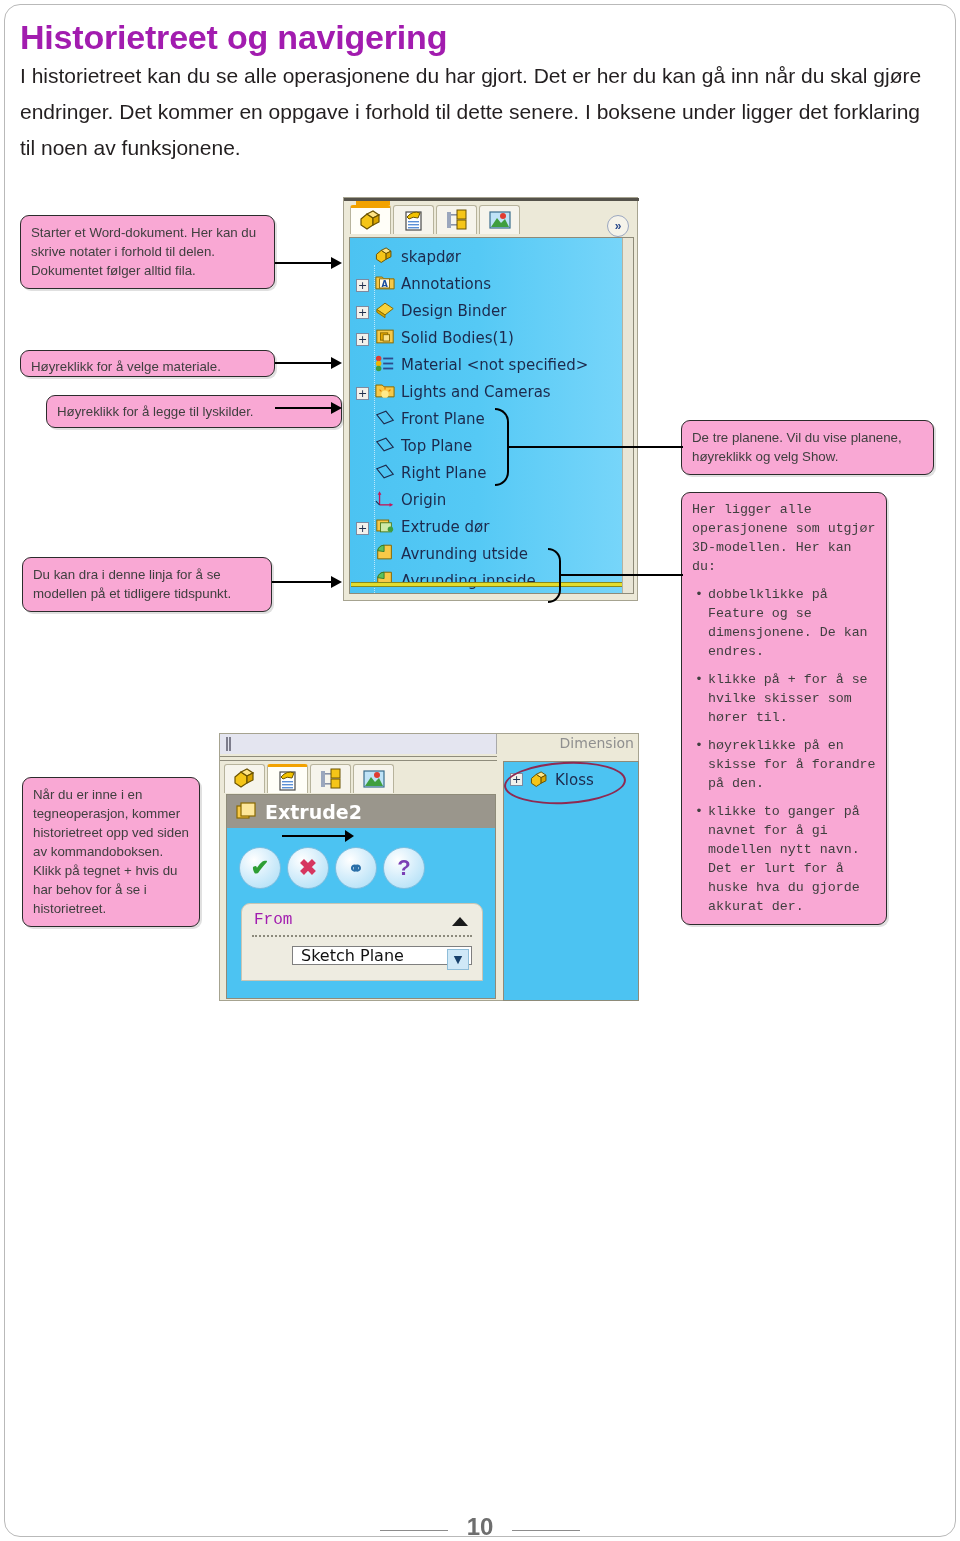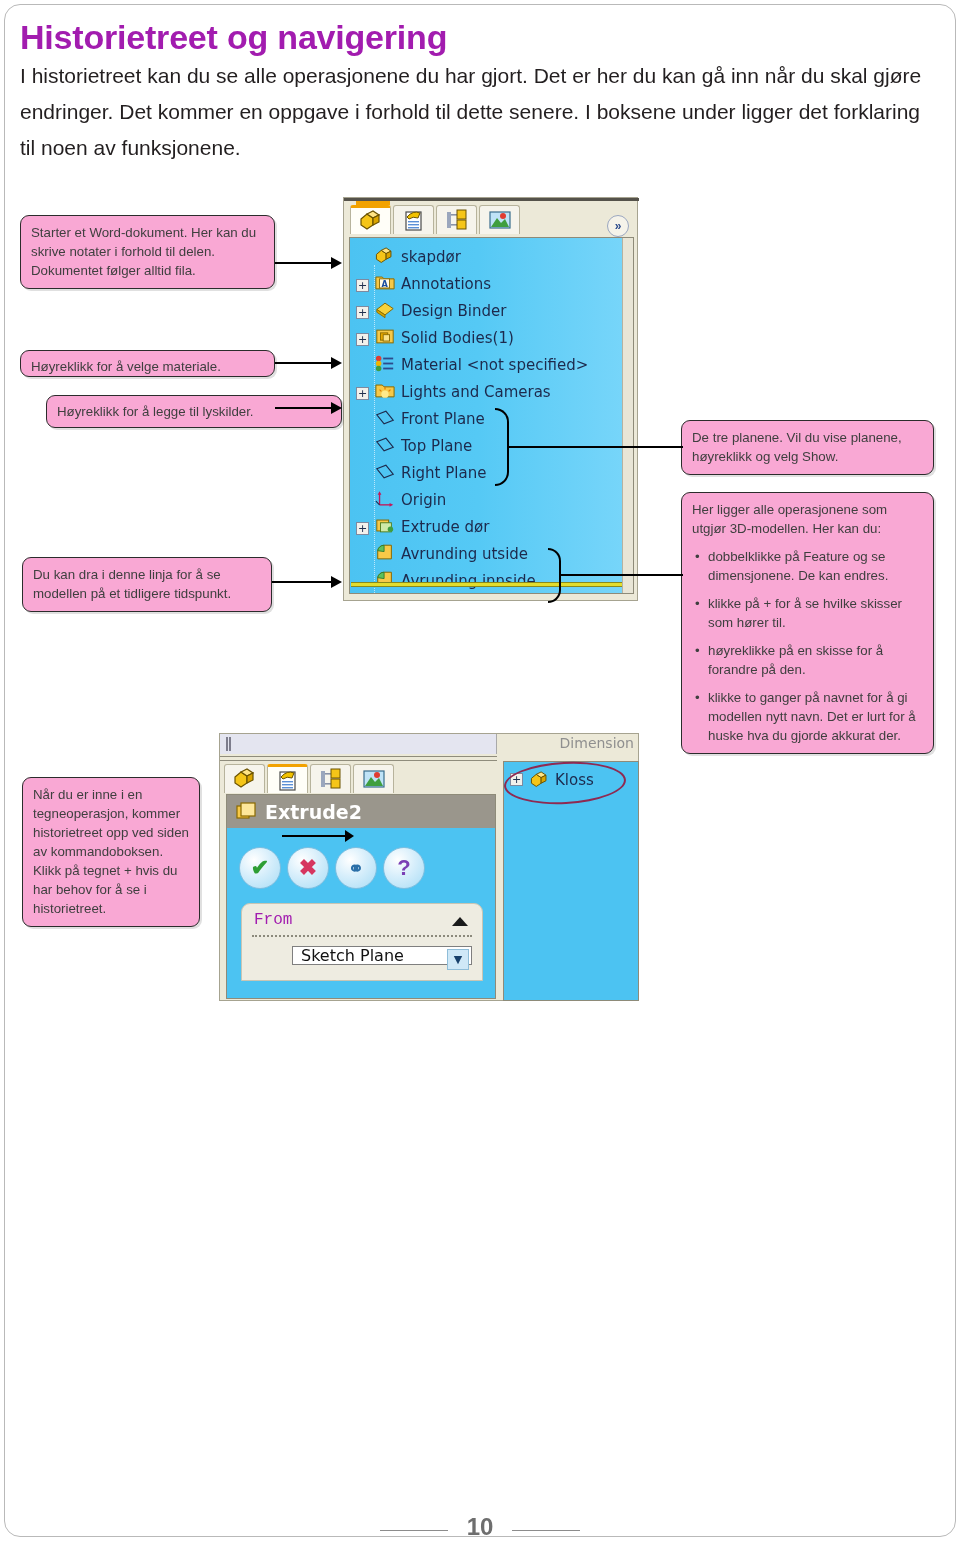--- a/index.html
+++ b/index.html
@@ -555,21 +555,21 @@
 </div>
 
 <div class="callout" style="left:22px; top:777px; width:178px;">
   <span>Når du er inne i en tegneoperasjon, kommer historietreet opp ved siden av kommandoboksen. Klikk på tegnet + hvis du har behov for å se i historietreet.</span>
 </div>
 
 <div class="callout" style="left:681px; top:420px; width:253px;">
   <span>De tre planene. Vil du vise planene, høyreklikk og velg Show.</span>
 </div>
 
-<div class="callout" style="left:681px; top:492px; width:253px;">
+<div class="callout" style="left:681px; top:492px; width:206px;font-family:Liberation Mono, monospace;">
   <span class="lead">Her ligger alle operasjonene som utgjør 3D-modellen. Her kan du:</span>
   <ul>
     <li>dobbelklikke på Feature og se dimensjonene. De kan endres.</li>
     <li>klikke på + for å se hvilke skisser som hører til.</li>
     <li>høyreklikke på en skisse for å forandre på den.</li>
     <li>klikke to ganger på navnet for å gi modellen nytt navn. Det er lurt for å huske hva du gjorde akkurat der.</li>
   </ul>
 </div>
 
 <div class="conn conn-h" style="left:275px; top:262px; width:57px;"></div>

